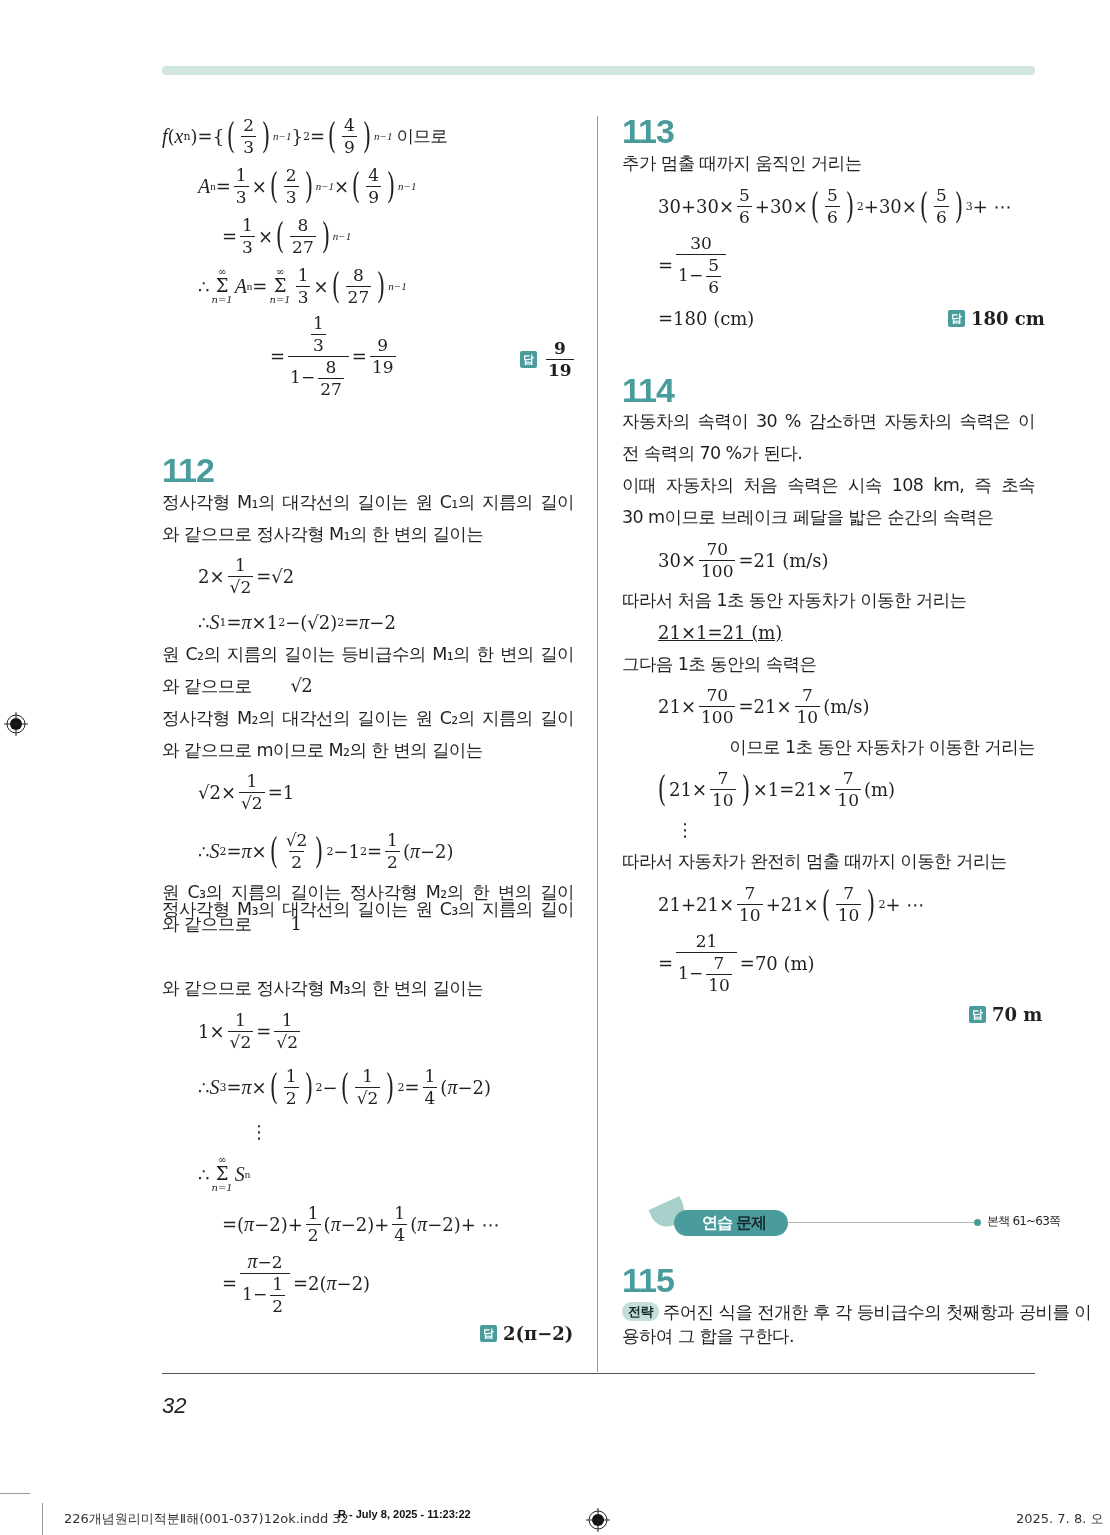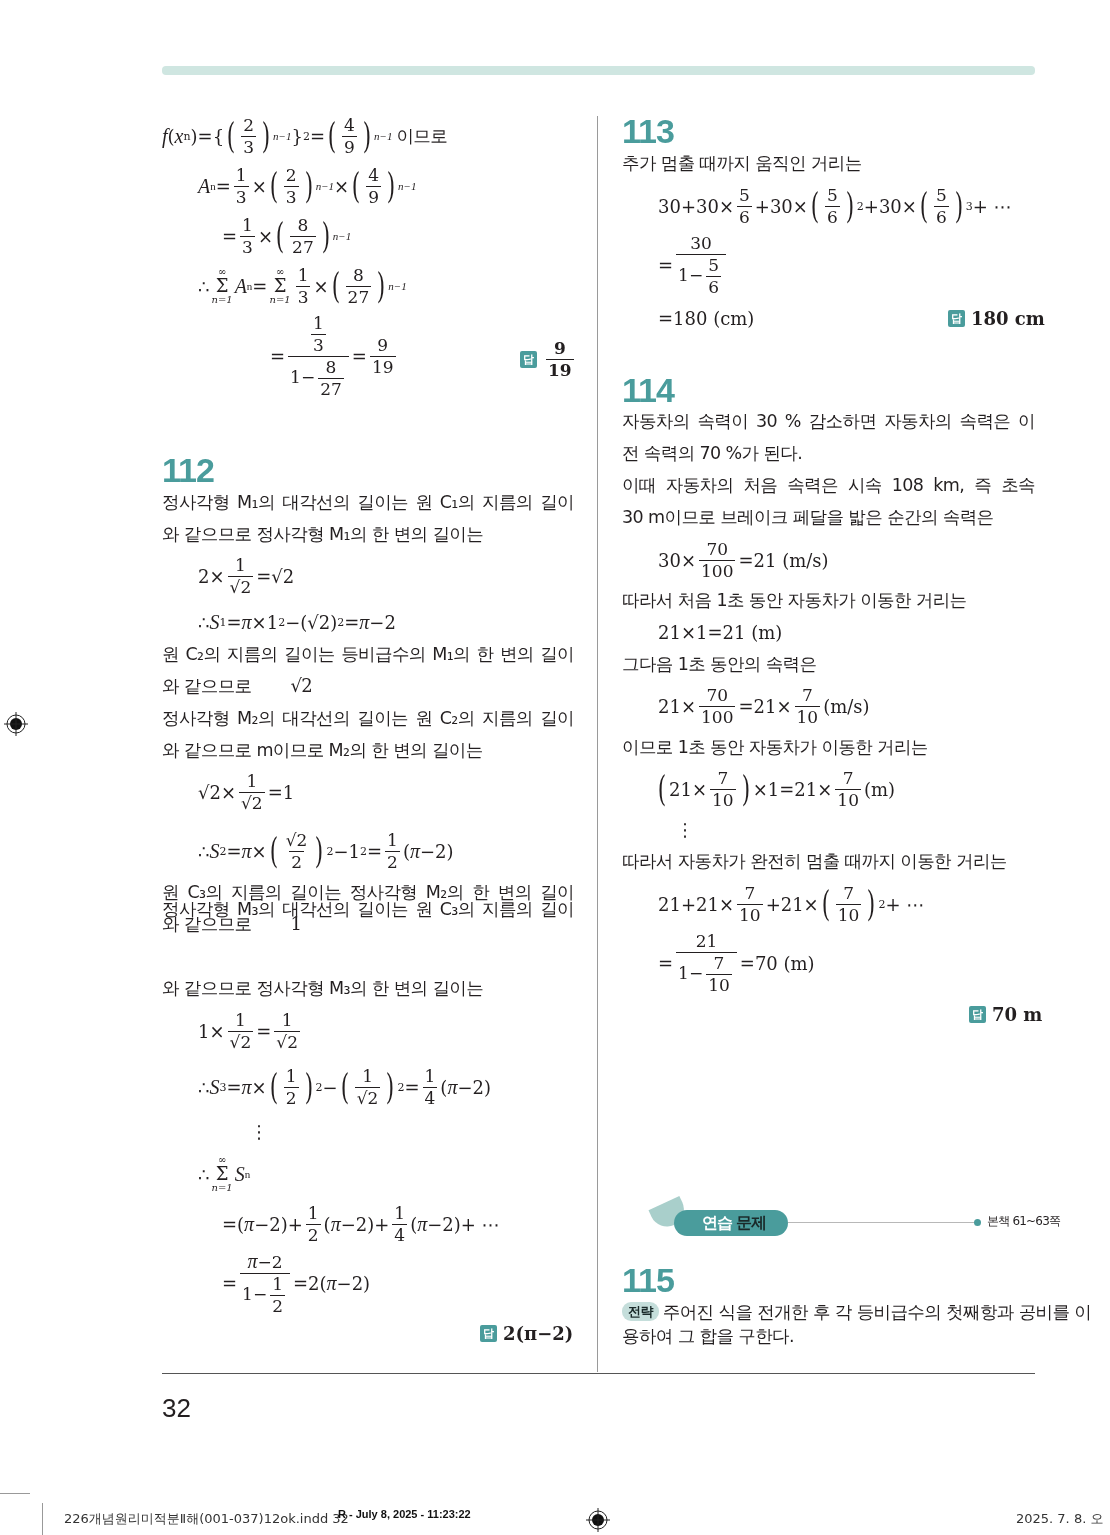--- a/index.html
+++ b/index.html
@@ -2,21 +2,21 @@
 <html><head>
 <meta charset="utf-8">
 <style>
   * { box-sizing: border-box; margin: 0; padding: 0; }
   html, body { width: 1110px; height: 1535px; background: #ffffff; overflow: hidden; }
   body { position: relative; font-family: "DejaVu Sans", sans-serif; color: #231f20; }
 
   .top-bar { position: absolute; left: 162px; top: 66px; width: 873px; height: 9px; background: #cfe6e1; border-radius: 4px; }
   .col-divider { position: absolute; left: 597px; top: 116px; width: 1px; height: 1256px; background: #9a9a9a; }
   .bottom-rule { position: absolute; left: 162px; top: 1373px; width: 873px; height: 1px; background: #555; }
-  .page-number { position: absolute; left: 162px; top: 1393px; font-family: "Liberation Sans", sans-serif; font-size: 26px; color: #231f20; }
+  .page-number { position: absolute; left: 162px; top: 1393px; font-family: "Liberation Sans", sans-serif; font-size: 22px; color: #231f20; font-style: italic; }
 
   .col { position: absolute; }
   .col-left { left: 162px; width: 412px; }
   .col-right { left: 622px; width: 413px; }
 
   .prob-num { font-family: "Liberation Sans", sans-serif; font-weight: bold; font-size: 34px; color: #4a9c9c; line-height: 36px; letter-spacing: -1px; }
 
   .txt { font-family: "DejaVu Sans", sans-serif; font-size: 17.5px; line-height: 32px; letter-spacing: -0.6px; white-space: nowrap; color: #231f20; }
   .just { text-align: justify; text-align-last: justify; }
 
@@ -435,38 +435,38 @@
   <div class="eq" style="left:658px;top:538px;height:44px;">
     <span>30×</span>
       <span class="frac">
         <span class="n">70</span>
         <span class="d">100</span>
       </span>
       <span>=21 (m/s)</span>
   </div>
 
   <div class="col col-right txt" style="top:584px;">따라서 처음 1초 동안 자동차가 이동한 거리는</div>
-  <div class="eq" style="left:658px;top:618px;height:28px;">21×1=21 (m)</div>
+  <div class="eq" style="left:658px;top:618px;height:28px;text-decoration:underline;">21×1=21 (m)</div>
   <div class="col col-right txt" style="top:648px;">그다음 1초 동안의 속력은</div>
 
   <div class="eq" style="left:658px;top:684px;height:44px;">
     <span>21×</span>
       <span class="frac">
         <span class="n">70</span>
         <span class="d">100</span>
       </span>
       <span>=21×</span>
       <span class="frac">
         <span class="n">7</span>
         <span class="d">10</span>
       </span>
       <span>(m/s)</span>
   </div>
 
-  <div class="col col-right txt" style="top:731px;">이므로 1초 동안 자동차가 이동한 거리는</div>
+  <div class="col col-right txt" style="top:731px;text-align:right;">이므로 1초 동안 자동차가 이동한 거리는</div>
 
   <div class="eq" style="left:655px;top:766px;height:46px;">
     <span class="paren">(</span>
       <span>21×</span>
       <span class="frac">
         <span class="n">7</span>
         <span class="d">10</span>
       </span>
       <span class="paren">)</span>
       <span>×1=21×</span>

